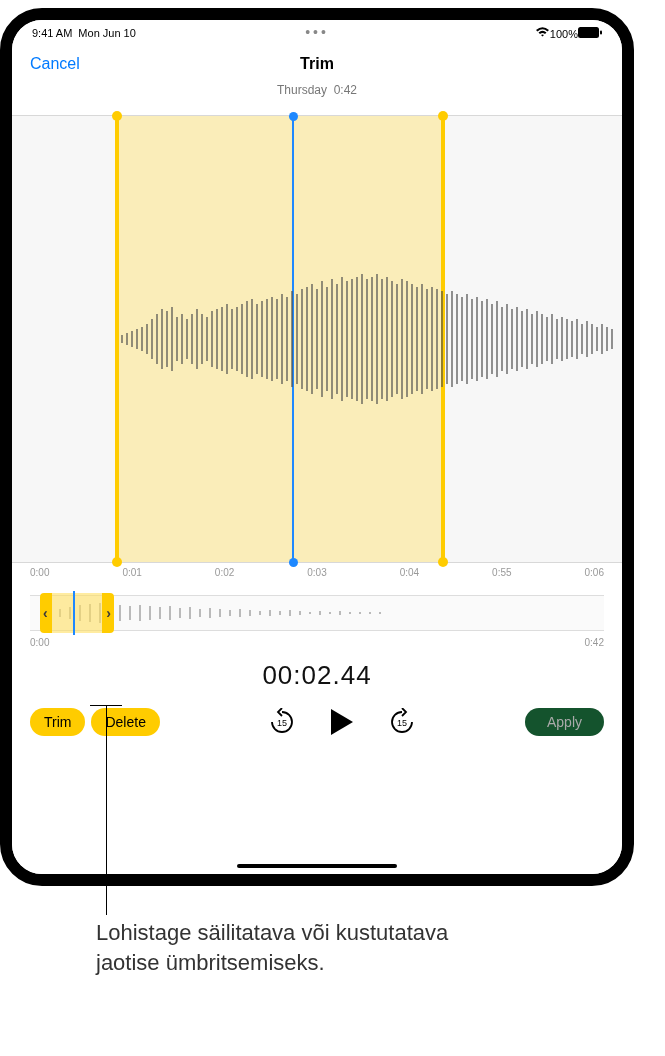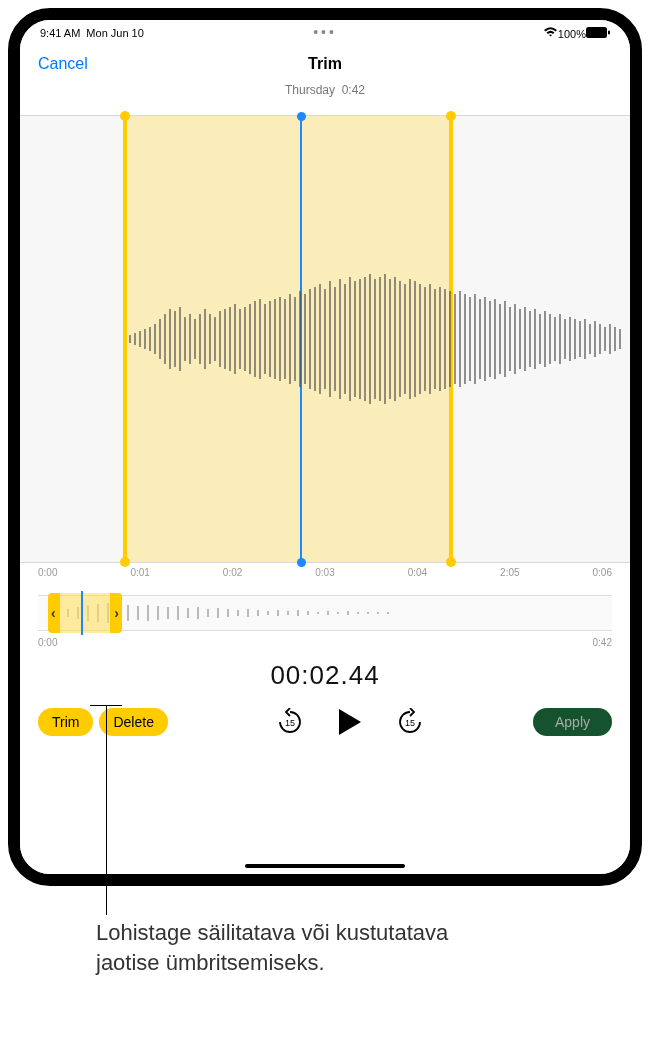--- a/index.html
+++ b/index.html
@@ -5,21 +5,21 @@
   * { box-sizing: border-box; margin: 0; padding: 0; }
   body {
     font-family: -apple-system, BlinkMacSystemFont, "Segoe UI", Helvetica, Arial, sans-serif;
     background: #fff;
     width: 665px;
     height: 1056px;
     position: relative;
   }
   .ipad-frame {
     position: absolute;
-    top: 8px; left: 8px;
+    top: 8px; left: 0;
     width: 634px; height: 878px;
     border: 12px solid #000;
     border-radius: 42px;
     background: #fff;
     overflow: hidden;
   }
   .screen {
     position: absolute;
     top: 0; left: 0; right: 0; bottom: 0;
     background: #fff;
@@ -436,21 +436,21 @@
         </g>
       </svg>
     </div>
 
     <div class="tick-row">
       <span>0:00</span>
       <span>0:01</span>
       <span>0:02</span>
       <span>0:03</span>
       <span>0:04</span>
-      <span>2:05</span>
+      <span>0:55</span>
       <span>0:06</span>
     </div>
 
     <div class="overview">
       <svg class="overview-wave" viewBox="0 0 575 26" preserveAspectRatio="none">
         <g stroke="#7a7a7a" stroke-width="1">
           <line x1="10" y1="13" x2="10" y2="13"></line>
             <line x1="20" y1="11" x2="20" y2="15"></line>
             <line x1="30" y1="9" x2="30" y2="17"></line>
             <line x1="40" y1="7" x2="40" y2="19"></line>

